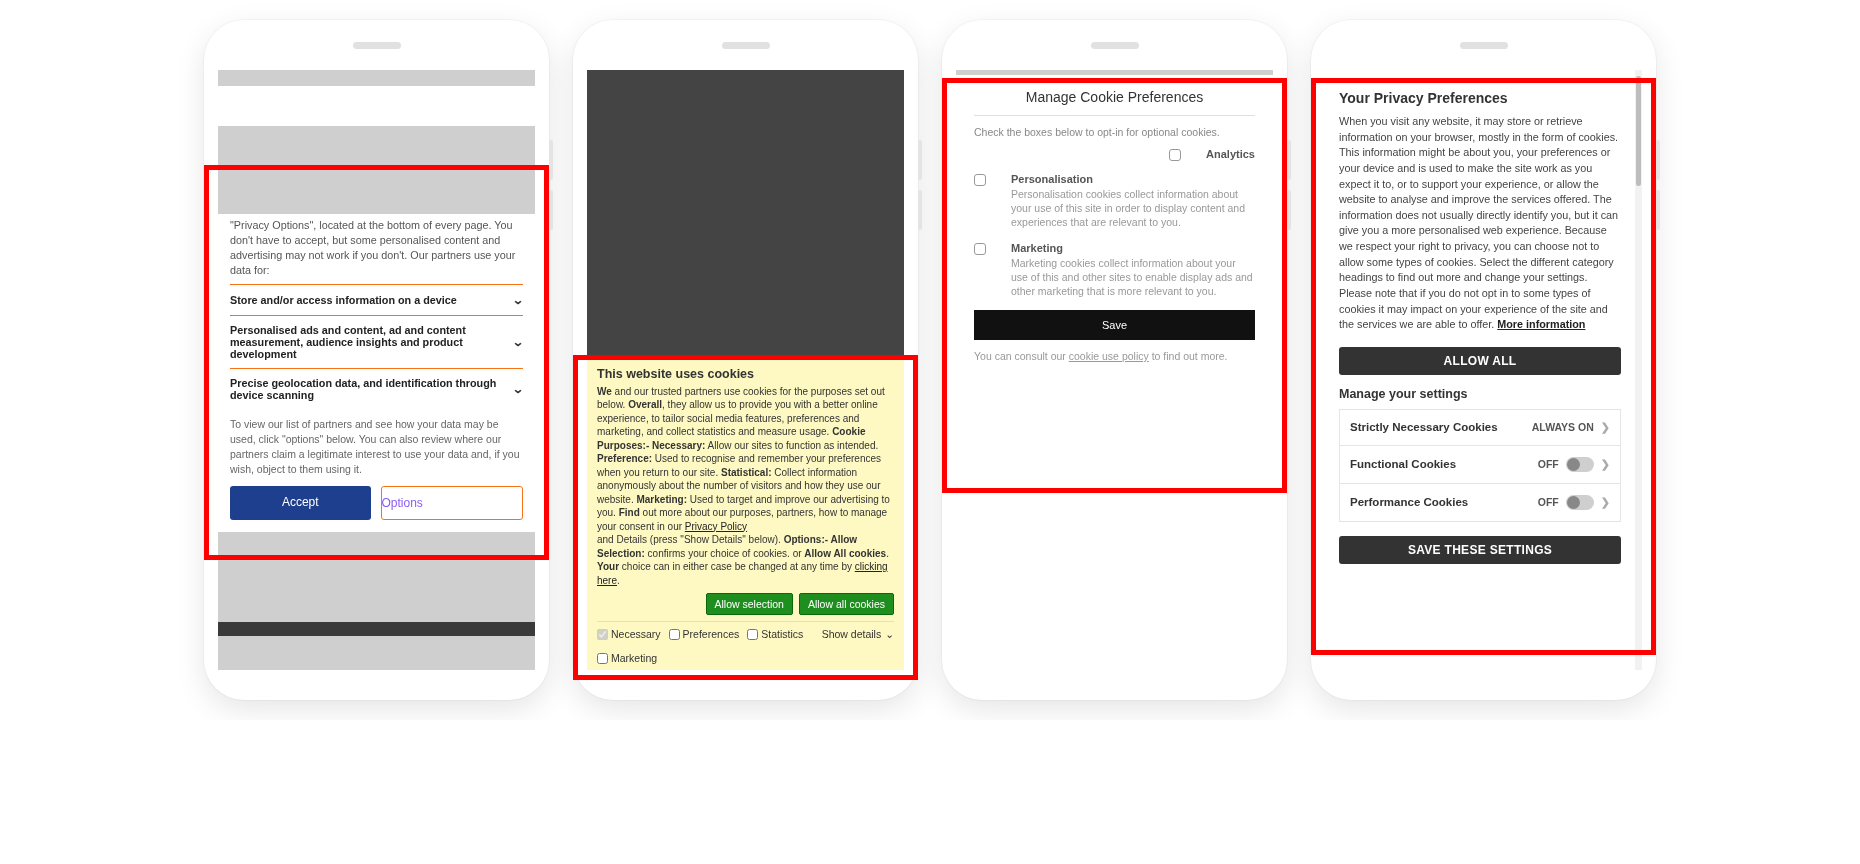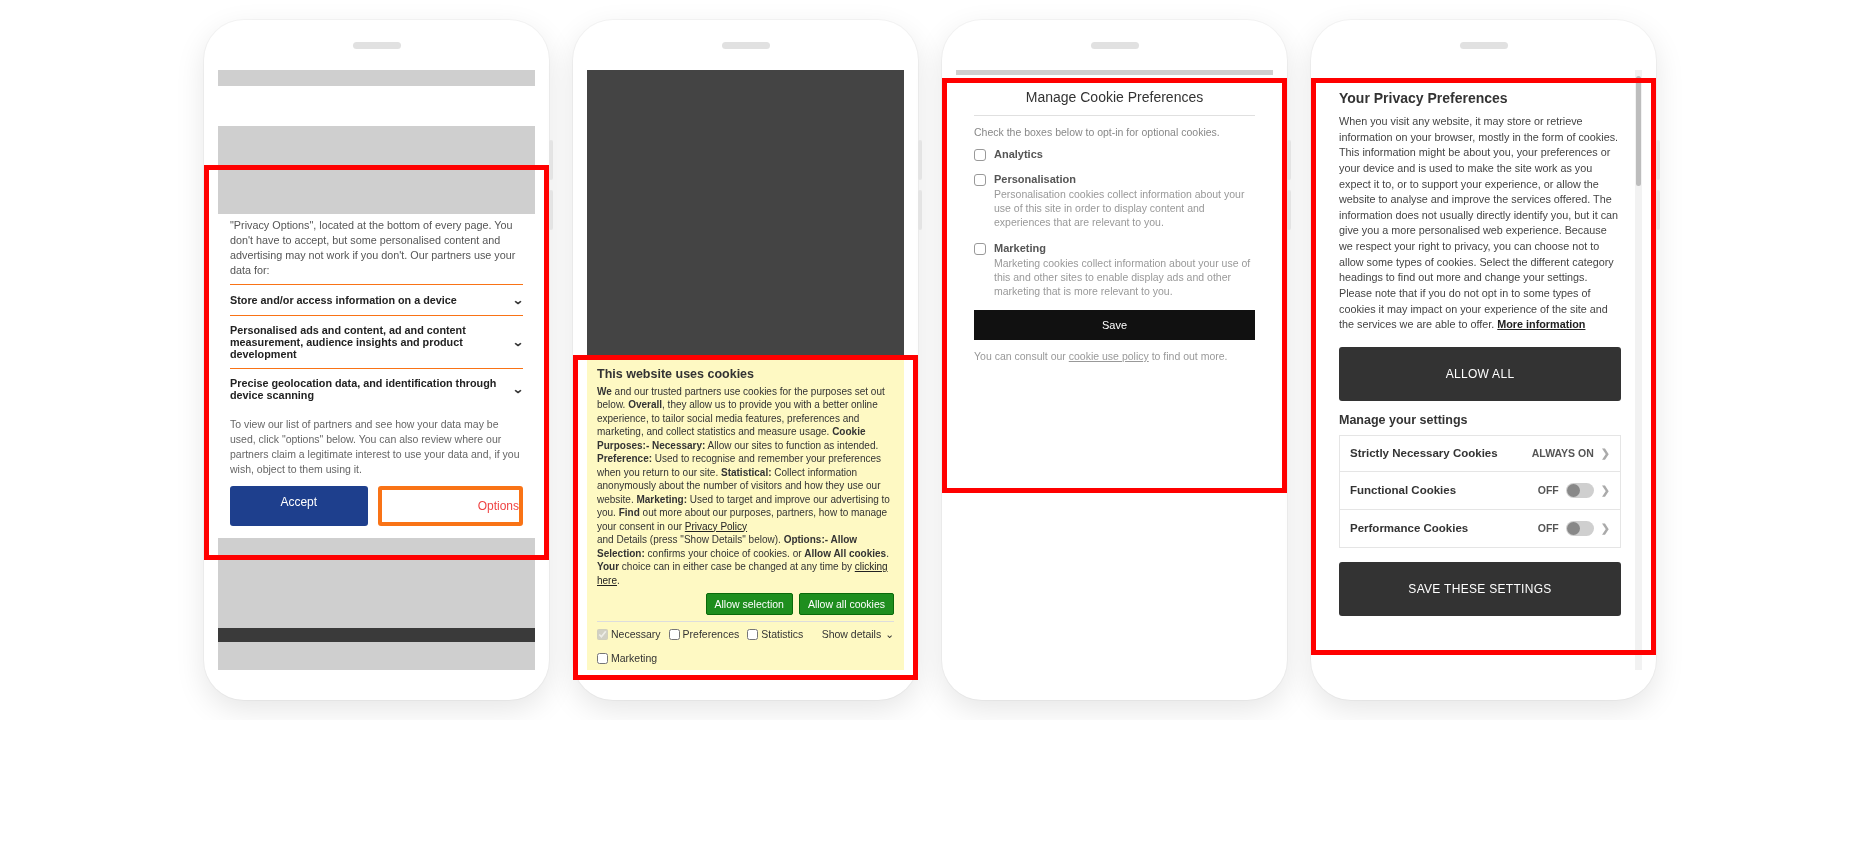--- a/index.html
+++ b/index.html
@@ -74,22 +74,22 @@
   }
   .accrow:last-of-type { border-bottom: 1px solid #e4e4e4; }
   .chev { font-size: 12px; color: #333; transform: scaleX(1.2); }
   .p1 .footnote { font-size: 10.5px; line-height: 1.4; margin-top: 8px; color: #666; }
   .p1 .btnrow { display: flex; gap: 10px; margin-top: 10px; }
   .btn-accept {
     flex: 1; background: #1e3f8d; color: #fff; text-align: center;
     padding: 9px 0; border-radius: 3px; font-size: 12px; font-weight: 500;
   }
   .btn-options {
-    flex: 1; background: #fff; color: #ef4444; border: 4px solid #f97316;
-    text-align: right; padding: 9px 0; border-radius: 3px; font-size: 12px;
+    flex: 1; background: #fff; color: #8b5cf6; border: 1px solid #f97316;
+    text-align: left; padding: 9px 0; border-radius: 3px; font-size: 12px;
   }
   .p1 .bottomgap { height: 80px; background: #cfcfcf; margin-top: 10px; }
   .p1 .urlbar { height: 14px; background: #3a3a3a; }
 
   
   .p2 .screen { background: #444; display: flex; flex-direction: column; }
   .p2 .darkspace { flex: 1; }
   .p2 .cookie {
     background: #fef9c3; padding: 10px 10px 6px 10px; font-size: 10px; color: #333;
   }
@@ -108,21 +108,21 @@
   .p2 .showdet { margin-left: auto; font-size: 10.5px; display: flex; align-items: center; gap: 4px; }
 
   
   .p3 .screen { background: #cfcfcf; display: flex; flex-direction: row; }
   .p3 .topbar { height: 16px; background: #fff; }
   .p3 .panel {
     background: #fff; margin-top: 5px; padding: 14px 18px 12px 18px; color: #555;
   }
   .p3 h3 { text-align: center; font-size: 14px; font-weight: 500; color: #333; margin: 0 0 10px 0; padding-bottom: 10px; border-bottom: 1px solid #e0e0e0; }
   .p3 .hint { font-size: 10.5px; color: #888; margin-bottom: 10px; }
-  .p3 .opt { margin-bottom: 12px; display: flex; gap: 8px; font-size: 10.5px; }
+  .p3 .opt { margin-bottom: 12px; display: flex; gap: 25px; font-size: 10.5px; justify-content: flex-end; }
   .p3 .cbox { width: 12px; height: 12px; border: 1px solid #999; border-radius: 3px; flex-shrink: 0; margin-top: 1px; }
   .p3 .opt .lbl { font-weight: 600; color: #555; font-size: 11px; }
   .p3 .opt .desc { color: #999; line-height: 1.35; margin-top: 2px; }
   .btn-save {
     background: #111; color: #fff; text-align: center; font-size: 11px;
     padding: 9px 0; margin-top: 4px;
   }
   .p3 .policy { font-size: 10.5px; color: #999; margin-top: 10px; }
   .p3 .policy a { color: #999; text-decoration: underline; }
   .p3 .bottomfill { flex: 1; background: #cfcfcf; }
@@ -132,21 +132,21 @@
   .p4 .content {
     flex: 1; padding: 20px 14px 16px 14px; color: #333;
   }
   .p4 .scrollbar { width: 7px; background: #f2f2f2; position: relative; }
   .p4 .scrollthumb { position: absolute; top: 6px; left: 1px; width: 5px; height: 110px; background: #bdbdbd; border-radius: 3px; }
   .p4 h3 { font-size: 14px; font-weight: 700; margin: 0 0 8px 0; }
   .p4 .body { font-size: 10.8px; line-height: 1.45; color: #444; }
   .p4 .body b { font-weight: 700; }
   .btn-dark {
     background: #333; color: #fff; text-align: center; font-size: 12px;
-    font-weight: 400; padding: 20px 0; border-radius: 3px; letter-spacing: 0.3px;
+    font-weight: 700; padding: 7px 0; border-radius: 3px; letter-spacing: 0.3px;
   }
   .p4 .allowall { margin: 14px 0 12px 0; }
   .p4 .manage { font-size: 12.5px; font-weight: 700; margin-bottom: 8px; }
   .toggle-row {
     display: flex; align-items: center; justify-content: space-between;
     padding: 11px 10px; border: 1px solid #e5e5e5; border-bottom: none;
     font-size: 11.5px; font-weight: 600;
   }
   .toggle-row:last-of-type { border-bottom: 1px solid #e5e5e5; }
   .toggle-right { display: flex; align-items: center; gap: 7px; color: #555; font-size: 10.5px; font-weight: 700; }

